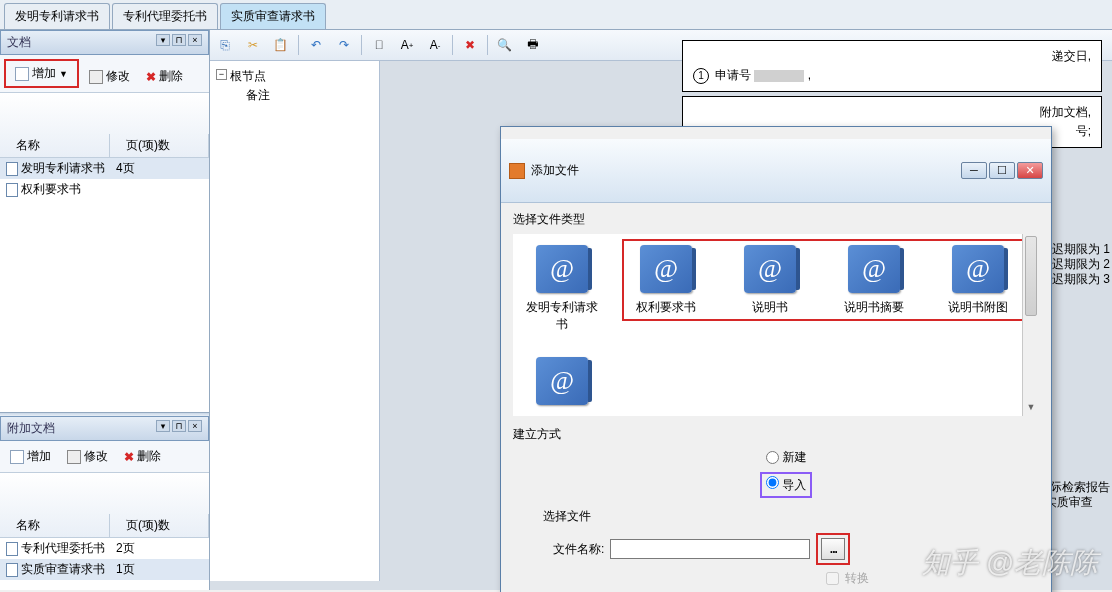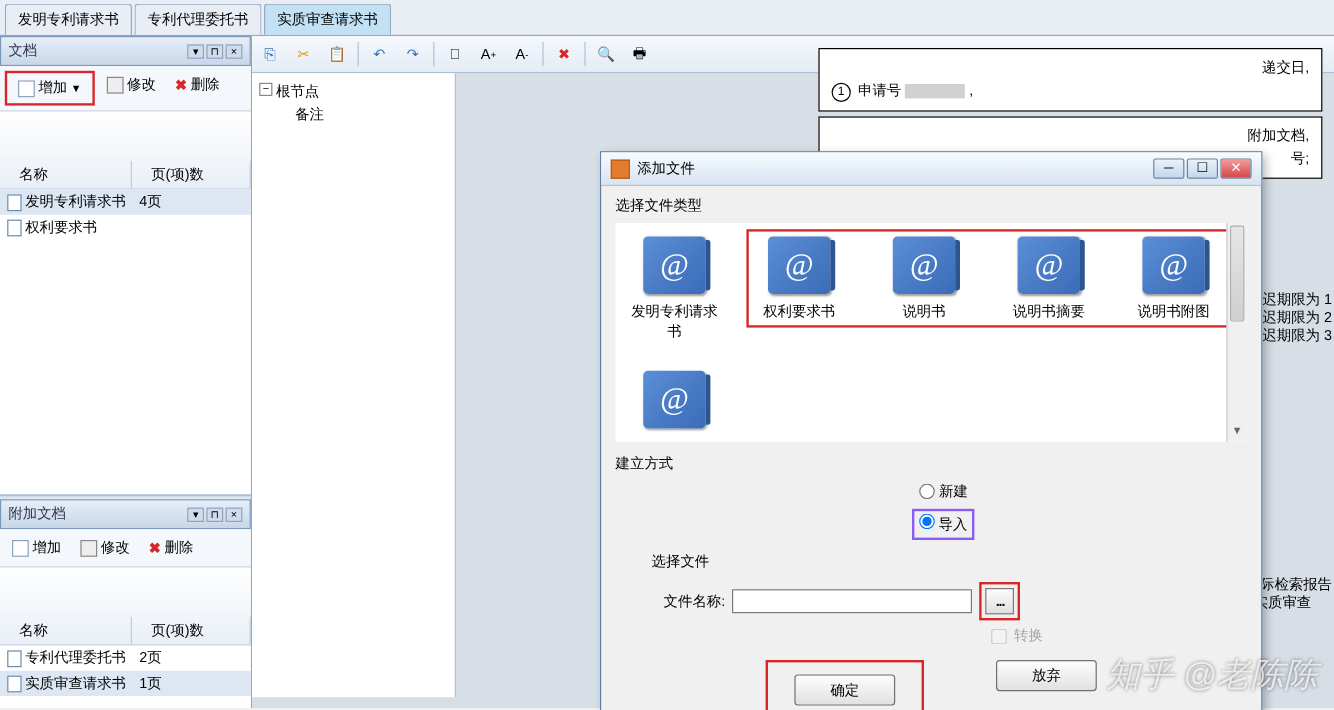--- a/index.html
+++ b/index.html
@@ -3,25 +3,25 @@
 <meta charset="utf-8">
 <style>
   * { box-sizing: border-box; font-family: "Microsoft YaHei", SimSun, Arial, sans-serif; font-size: 12px; }
   body { margin:0; background:#f0f0f0; width:1112px; height:592px; overflow:hidden; position:relative; }
   .tabs { display:flex; background:#E8EEF4; border-bottom:1px solid #94A9C0; padding:3px 4px 0; }
   .tab { padding:4px 10px; border:1px solid #94A9C0; border-bottom:none; background:#E8EEF4; margin-right:2px; border-radius:3px 3px 0 0; cursor:pointer;}
   .tab.active { background:#C2E1F5; }
   .main { display:flex; height:560px; }
   .sidebar { width:210px; display:flex; flex-direction:column; border-right:1px solid #94A9C0;}
   .panel { display:flex; flex-direction:column; }
-  .panel-head { background:linear-gradient(#E6EEF7,#C8D7E9); border:1px solid #7A99BC; padding:3px 6px; display:flex; align-items:center; justify-content:space-between;}
+  .panel-head { background:linear-gradient(#E6EEF7,#C8D7E9); border:1px solid #7A99BC; padding:3px 6px; display:flex; align-items:flex-start; justify-content:space-between;}
   .panel-head span { color:#335; }
   .winbtns { display:flex; gap:2px;}
   .winbtns div { width:14px;height:12px;background:#CFDCEB;border:1px solid #90A6BE; font-size:9px; text-align:center; line-height:10px; cursor:pointer;}
-  .toolbar { background:#F4F7FB; border-bottom:1px solid #C0CEDD; padding:4px; display:flex; gap:4px; align-items:flex-start;}
+  .toolbar { background:#F4F7FB; border-bottom:1px solid #C0CEDD; padding:4px; display:flex; gap:4px; align-items:flex-end;}
   .tbtn { display:flex; align-items:center; gap:3px; padding:2px 5px; border:1px solid transparent; cursor:pointer; }
   .add-hl { border:2px solid #D62828; padding:1px 3px;}
   .ico { width:14px;height:14px; display:inline-block; }
   .ico-doc { background: #fff;border:1px solid #8DA2BC; position:relative;}
   .ico-pen { border:1px solid #888; background:#eee; position:relative;}
   .ico-x { color:#D62828; font-weight:bold; }
   .list-head { display:flex; background:linear-gradient(#fff,#E9EFF7); border-bottom:1px solid #C0CEDD;}
   .list-head div { padding:3px 16px; border-right:1px solid #C0CEDD;margin-top:41px;}
   .col1{width:110px;} .col2{flex:1;}
   .list-body { background:#fff; flex:1; }
@@ -39,21 +39,21 @@
   .tree-line{ padding:1px 0 1px 14px; position:relative;}
   .tree-exp{ position:absolute; left:0; top:2px; width:11px;height:11px;border:1px solid #888;background:#fff; text-align:center; line-height:9px; font-size:9px; cursor:pointer;}
   .formarea{ position:absolute; top:0; right:0; width:440px; padding:10px;}
   .formbox{ border:1px solid #000; padding:6px 10px; min-height:50px; margin-bottom:4px; background:#fff;}
   .formbox div{ padding:1px 0;}
   .circle{ display:inline-block;width:16px;height:16px;border:1px solid #000;border-radius:50%;text-align:center;line-height:14px;font-size:10px;margin-right:6px;}  
   .redact{ display:inline-block; width:50px;height:12px;background:#D0D0D0; vertical-align:middle;}
   .smalltxt{ position:absolute; right:2px; line-height:15px; }
 
   .dialog { position:absolute; left:500px; top:126px; width:552px; background:#F0F0F0; border:1px solid #5A7FA8; box-shadow:3px 3px 8px rgba(0,0,0,.3);}
-  .dlg-title { background:linear-gradient(#F8FBFE,#D6E4F2); padding:5px 8px; display:flex; align-items:center; justify-content:space-between; border-bottom:1px solid #AEC2D8;}
+  .dlg-title { background:linear-gradient(#F8FBFE,#D6E4F2); padding:23px 8px; display:flex; align-items:center; justify-content:space-between; border-bottom:1px solid #AEC2D8;margin-top:12px;}
   .dlg-title .t { display:flex; align-items:center; gap:6px;}
   .dlg-winbtns{ display:flex; gap:2px;}
   .dlg-winbtns div{ width:26px;height:17px;border:1px solid #6982A0; border-radius:2px; text-align:center; line-height:15px; font-size:11px; cursor:pointer;}
   .wb-min{background:linear-gradient(#EAF2FA,#C5D7EB);}
   .wb-max{background:linear-gradient(#EAF2FA,#C5D7EB);}
   .wb-close{background:linear-gradient(#F39B9B,#D64545); color:#fff; border-color:#A03030;}
   .dlg-body{ padding:6px 12px 10px; position:relative; }
   .group-lbl{ margin:2px 0 6px;}
   .file-grid{ background:#fff; border:1px solid #fff; padding:10px 8px 4px; display:flex; gap:24px; flex-wrap:wrap; position:relative; min-height:170px;}
   .ftype{ width:80px; text-align:center; cursor:pointer;}

